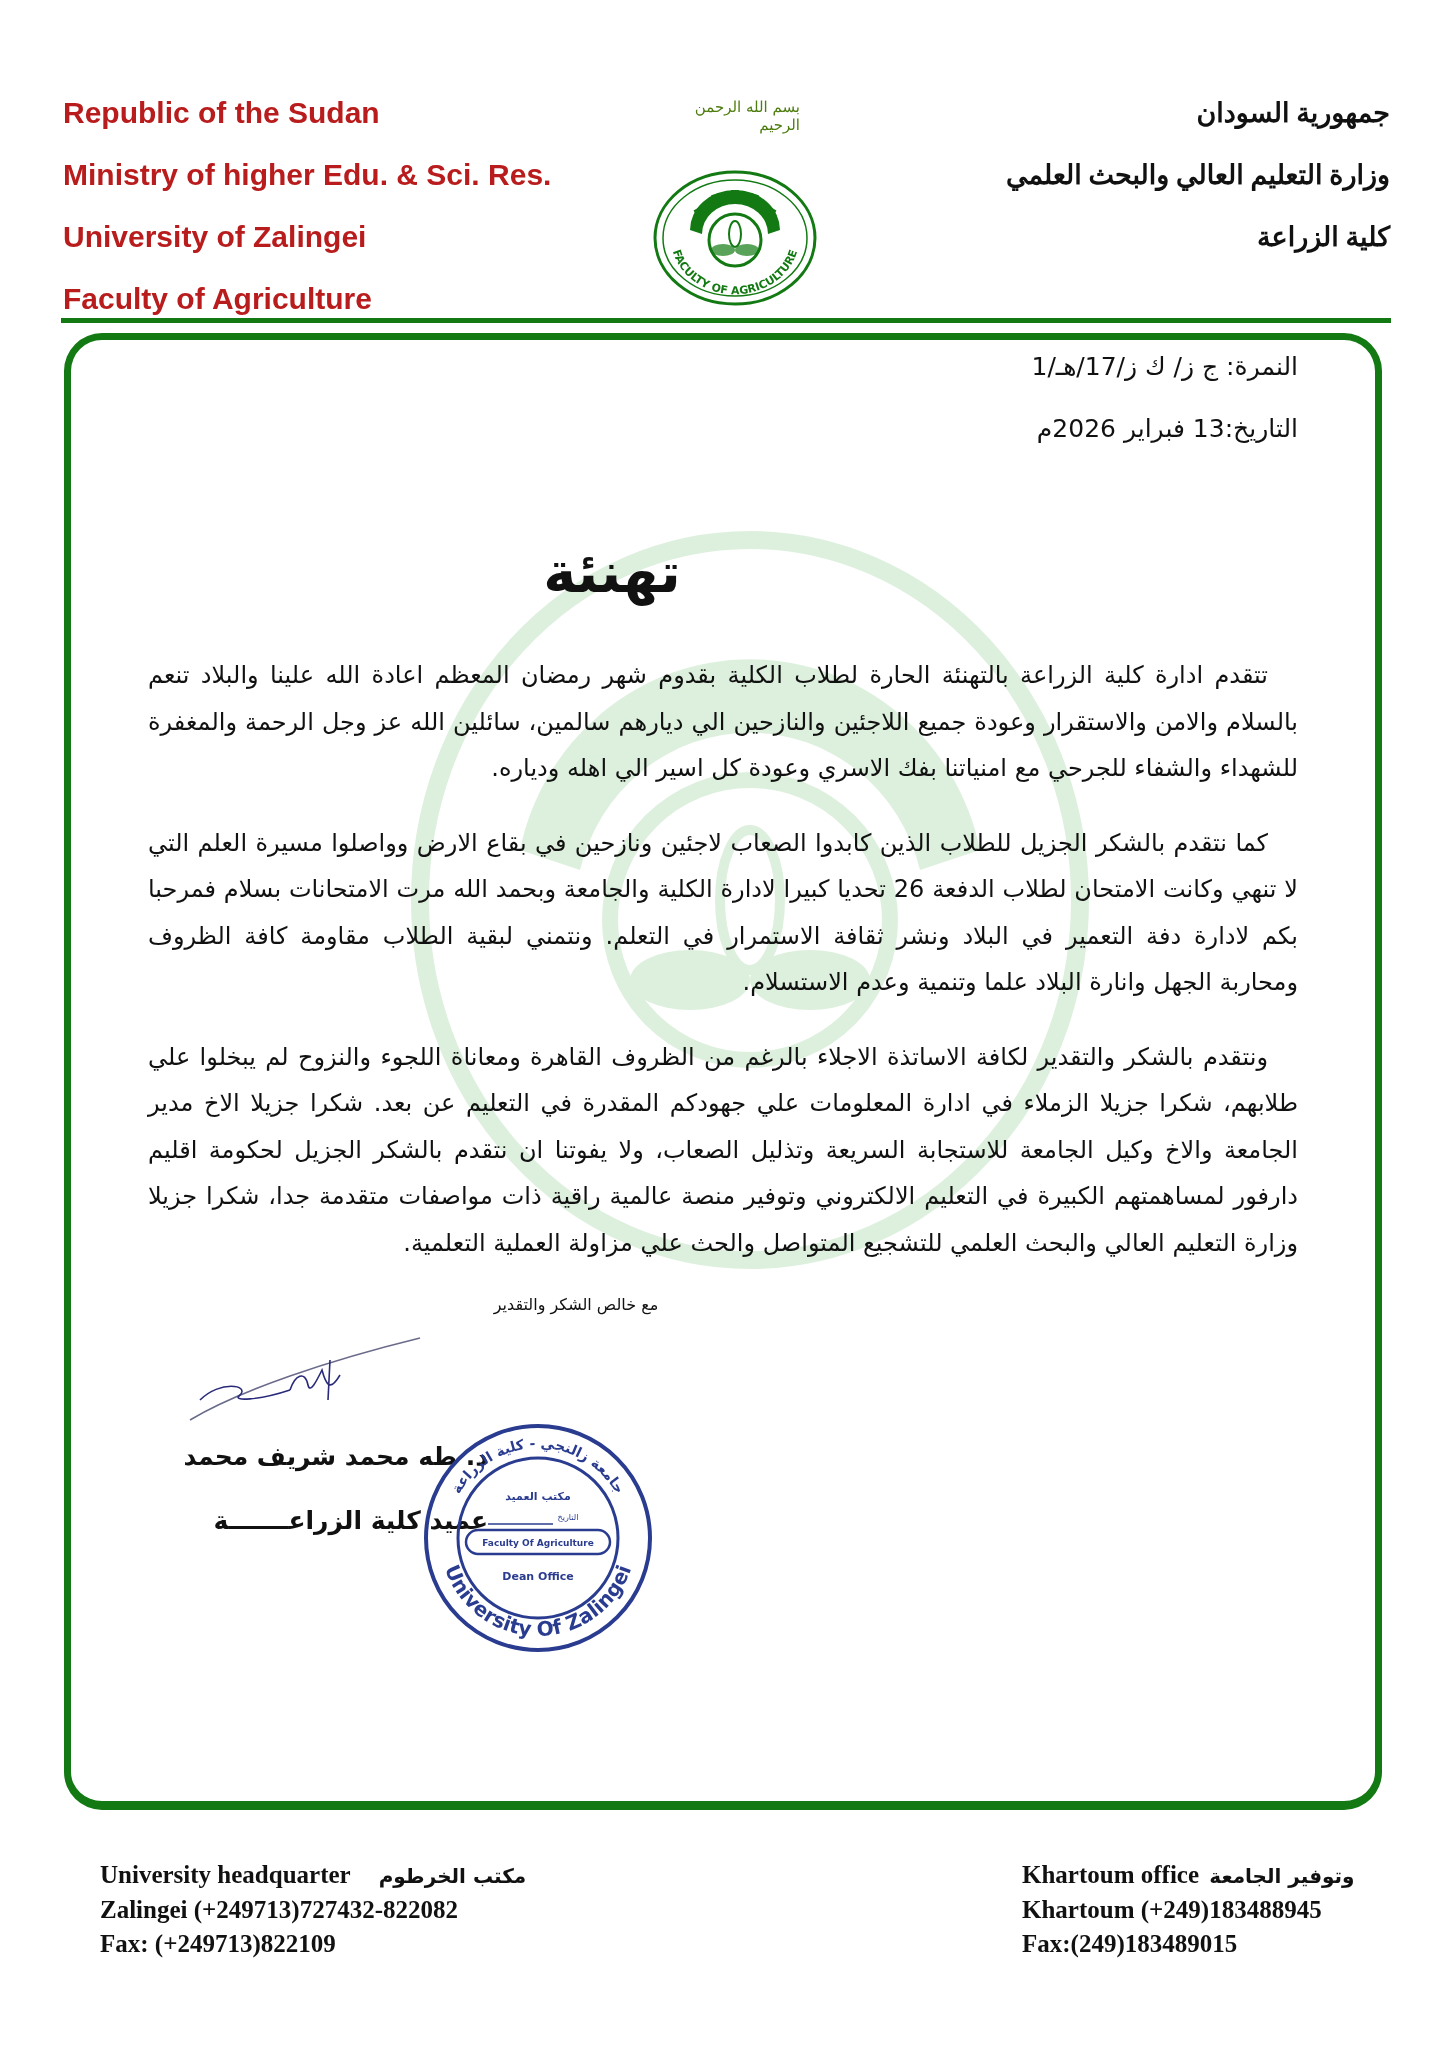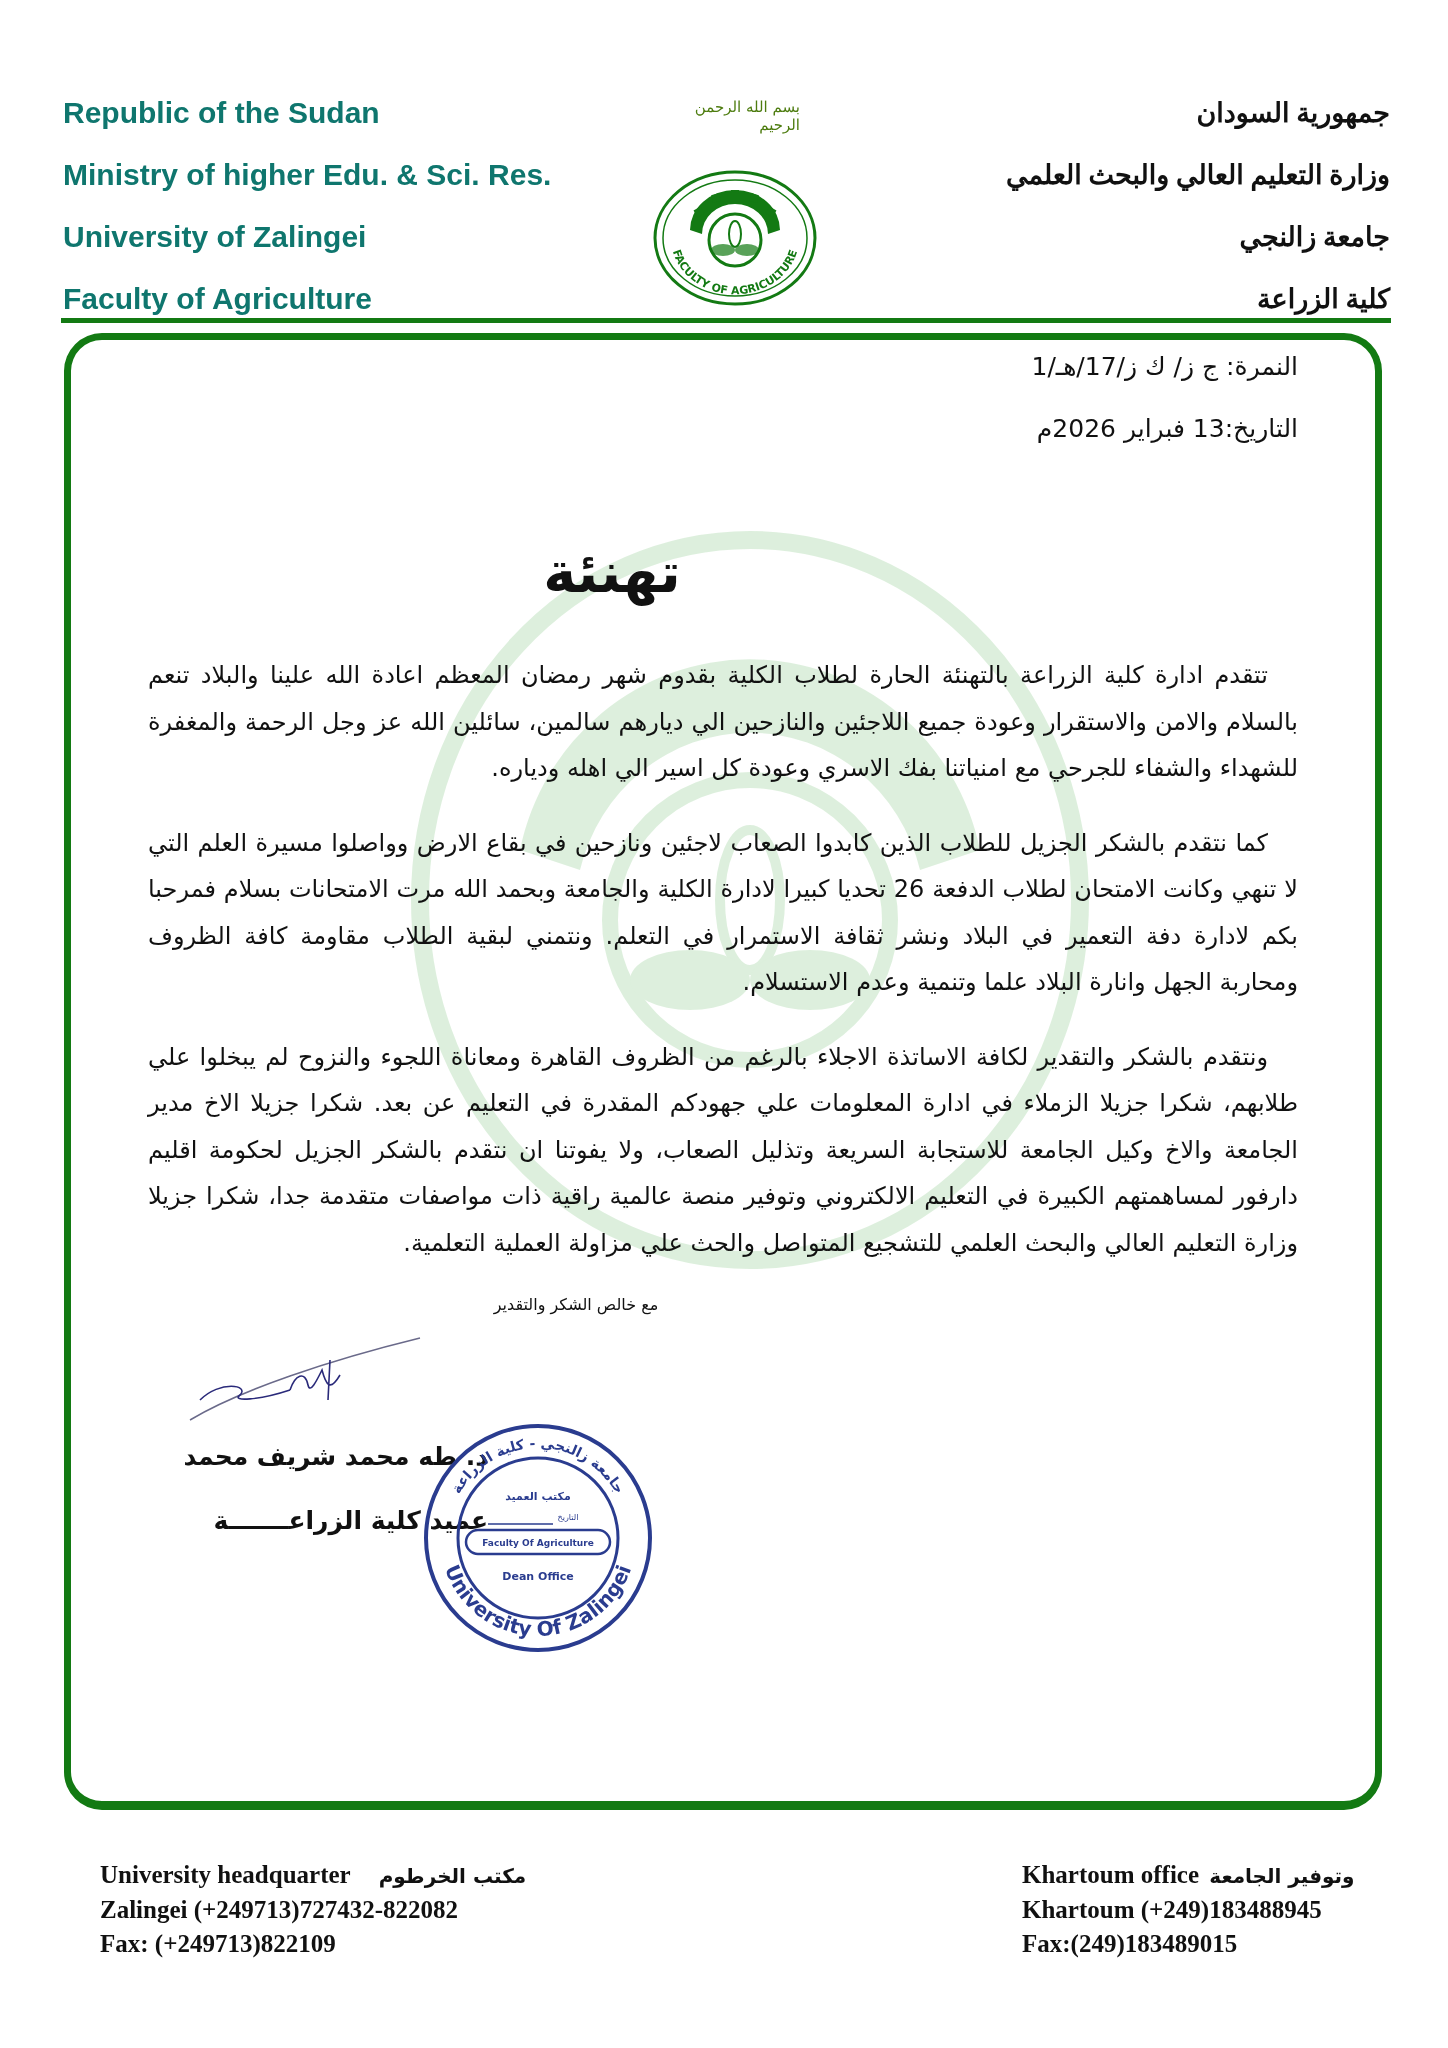--- a/index.html
+++ b/index.html
@@ -3,21 +3,21 @@
 <meta charset="utf-8">
 <style>
   html, body { margin: 0; padding: 0; background: #ffffff; }
   body {
     width: 1448px; height: 2048px; position: relative; overflow: hidden;
     font-family: "DejaVu Sans", sans-serif; color: #111;
   }
   .en-head {
     position: absolute; left: 63px; top: 82px;
     font-family: "Liberation Sans", sans-serif; font-weight: bold; font-size: 30px;
-    line-height: 62px; color: #0f766e;
+    line-height: 62px; color: #b91c1c;
   }
   .ar-head {
     position: absolute; right: 58px; top: 82px; text-align: right; direction: rtl;
     font-family: Liberation Serif, serif; font-weight: bold; font-size: 27px;
     line-height: 62px; color: #111;
   }
   .basmala {
     position: absolute; left: 660px; top: 98px; width: 140px; text-align: right;
     direction: rtl; font-family: "DejaVu Serif", serif; font-size: 15px; color: #4d7c0f;
   }
@@ -94,21 +94,20 @@
   <ellipse cx="97" cy="82" rx="12" ry="6" fill="#137a13" opacity="0.7"></ellipse>
   <path id="logoArc" d="M22 80 A64 56 0 0 0 148 80" fill="none"></path>
   <text font-family="DejaVu Sans, sans-serif" font-size="11" font-weight="bold" fill="#137a13">
     <textPath href="#logoArc" startOffset="50%" text-anchor="middle">FACULTY OF AGRICULTURE</textPath>
   </text>
 </svg>
 
 <div class="ar-head">
   <span class="row">جمهورية السودان</span>
   <span class="row">وزارة التعليم العالي والبحث العلمي</span>
-  <span class="row">جامعة زالنجي</span>
   <span class="row">كلية الزراعة</span>
 </div>
 
 <div class="top-rule"></div>
 <div class="frame"></div>
 
 <svg class="watermark" viewBox="0 0 700 760">
   <ellipse cx="350" cy="380" rx="330" ry="360" fill="none" stroke="#3aa53a" stroke-width="18"></ellipse>
   <path d="M120 330 A235 240 0 0 1 580 330 L520 350 A175 180 0 0 0 180 350 Z" fill="#3aa53a"></path>
   <circle cx="350" cy="400" r="140" fill="none" stroke="#3aa53a" stroke-width="16"></circle>

